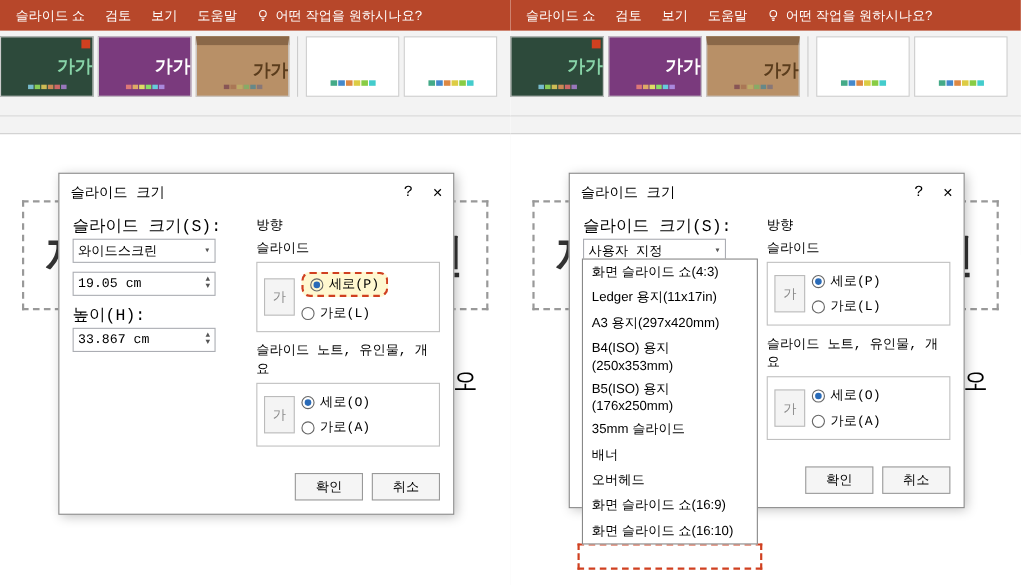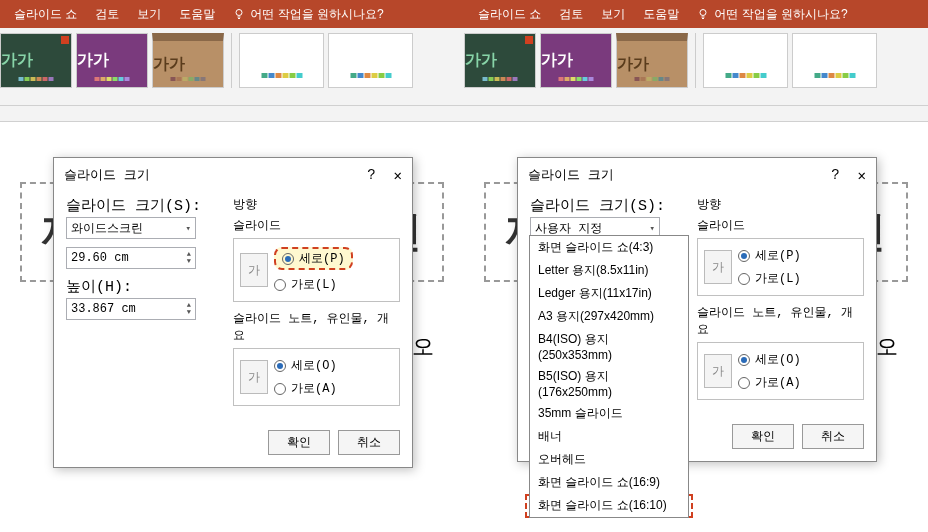--- a/index.html
+++ b/index.html
@@ -7,21 +7,21 @@
 
 .pane { position: absolute; width: 464px; height: 532px; background: #fff; }
 .pane-left { left: 0; }
 .pane-right { left: 464px; }
 
 .ribbon-bar { background: #b7472a; height: 28px; display: flex; align-items: center; padding: 0 14px; color: #fff; gap: 18px; }
 .ribbon-item { cursor: pointer; font-size: 12px; }
 .ribbon-help { display: flex; align-items: center; gap: 5px; }
 
 .theme-strip { background: #f3f3f3; border-bottom: 1px solid #d0d0d0; padding: 5px 5px 0 0; height: 78px; display: flex; gap: 4px; }
-.theme { width: 72px; height: 55px; border: 1px solid #ccc; background: #fff; position: relative; display: flex; align-items: center; justify-content: flex-start; }
+.theme { width: 85px; height: 55px; border: 1px solid #ccc; background: #fff; position: relative; display: flex; align-items: center; justify-content: flex-end; }
 .theme.dark { background: #2d4a3b; }
 .theme.purple { background: #7a3a7d; }
 .theme.wood { background: #b89067; border-top: 8px solid #8a6848; }
 .theme-text { font-size: 16px; font-weight: bold; }
 .theme.dark .theme-text { color: #88d4a8; }
 .theme.purple .theme-text { color: #fff; }
 .theme.wood .theme-text { color: #5a3c1c; }
 .theme-bar { position: absolute; bottom: 6px; left: 50%; transform: translateX(-50%); height: 4px; display: flex; gap: 1px; }
 .theme-bar span { width: 5px; height: 4px; display: inline-block; }
 .badge { position: absolute; top: 2px; right: 2px; width: 8px; height: 8px; background: #d04020; }
@@ -166,21 +166,21 @@
       <div class="col-left">
         <div class="field">
           <span class="lbl"><span>슬라이드 크기(S):</span></span>
           <div class="select">
             <span>와이드스크린</span>
             <span class="chev">▾</span>
           </div>
         </div>
         <div class="field">
           <div class="spinner">
-            <span>29.60 cm</span>
+            <span>19.05 cm</span>
             <span class="arrows">▲<br>▼</span>
           </div>
         </div>
         <div class="field">
           <span class="lbl">높이(H):</span>
           <div class="spinner">
             <span>33.867 cm</span>
             <span class="arrows">▲<br>▼</span>
           </div>
         </div>
@@ -356,21 +356,20 @@
       </div>
     </div>
     <div class="dialog-buttons">
       <div class="btn">확인</div>
       <div class="btn">취소</div>
     </div>
   </div>
 
   <div class="dropdown-list" style="left:65px; top:235px;">
     <div class="opt">화면 슬라이드 쇼(4:3)</div>
-    <div class="opt">Letter 용지(8.5x11in)</div>
     <div class="opt">Ledger 용지(11x17in)</div>
     <div class="opt">A3 용지(297x420mm)</div>
     <div class="opt">B4(ISO) 용지(250x353mm)</div>
     <div class="opt">B5(ISO) 용지(176x250mm)</div>
     <div class="opt">35mm 슬라이드</div>
     <div class="opt">배너</div>
     <div class="opt">오버헤드</div>
     <div class="opt">화면 슬라이드 쇼(16:9)</div>
     <div class="opt">화면 슬라이드 쇼(16:10)</div>
 

